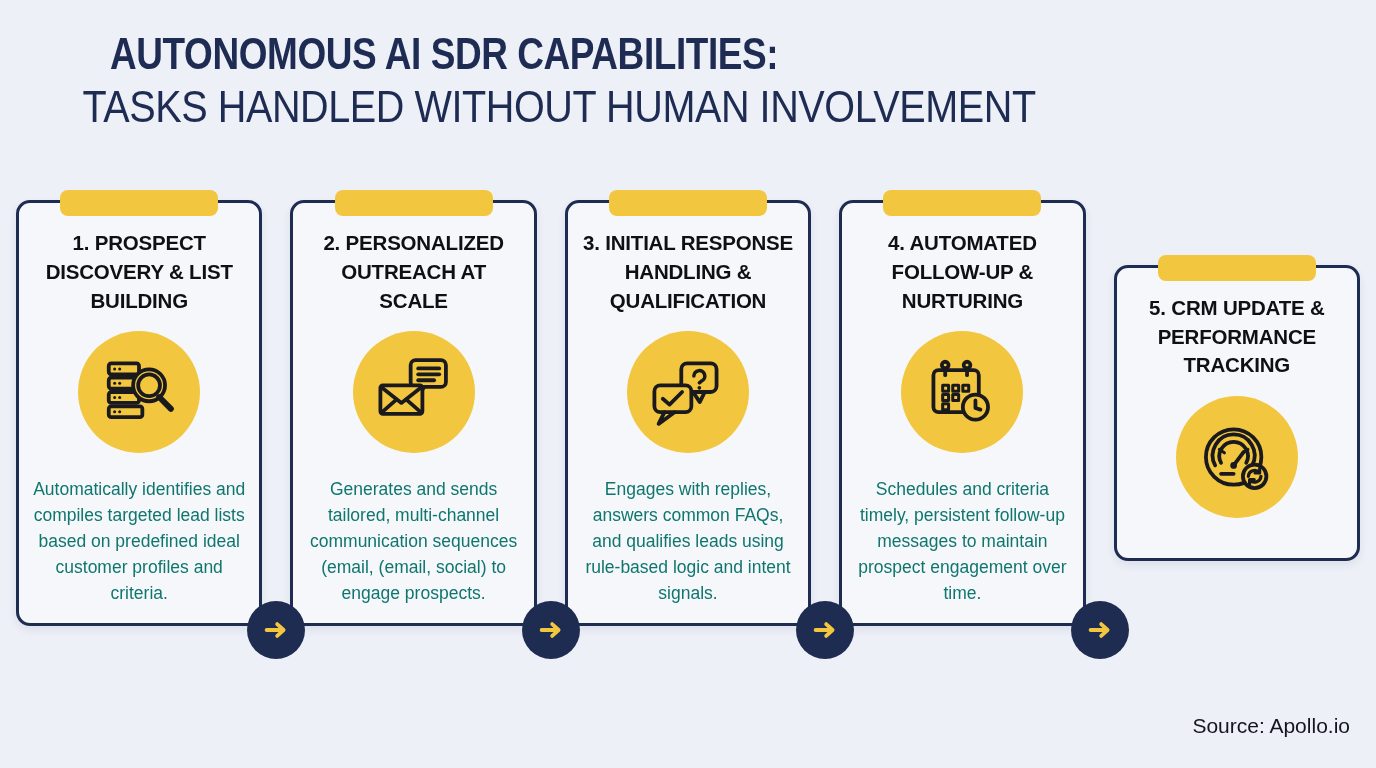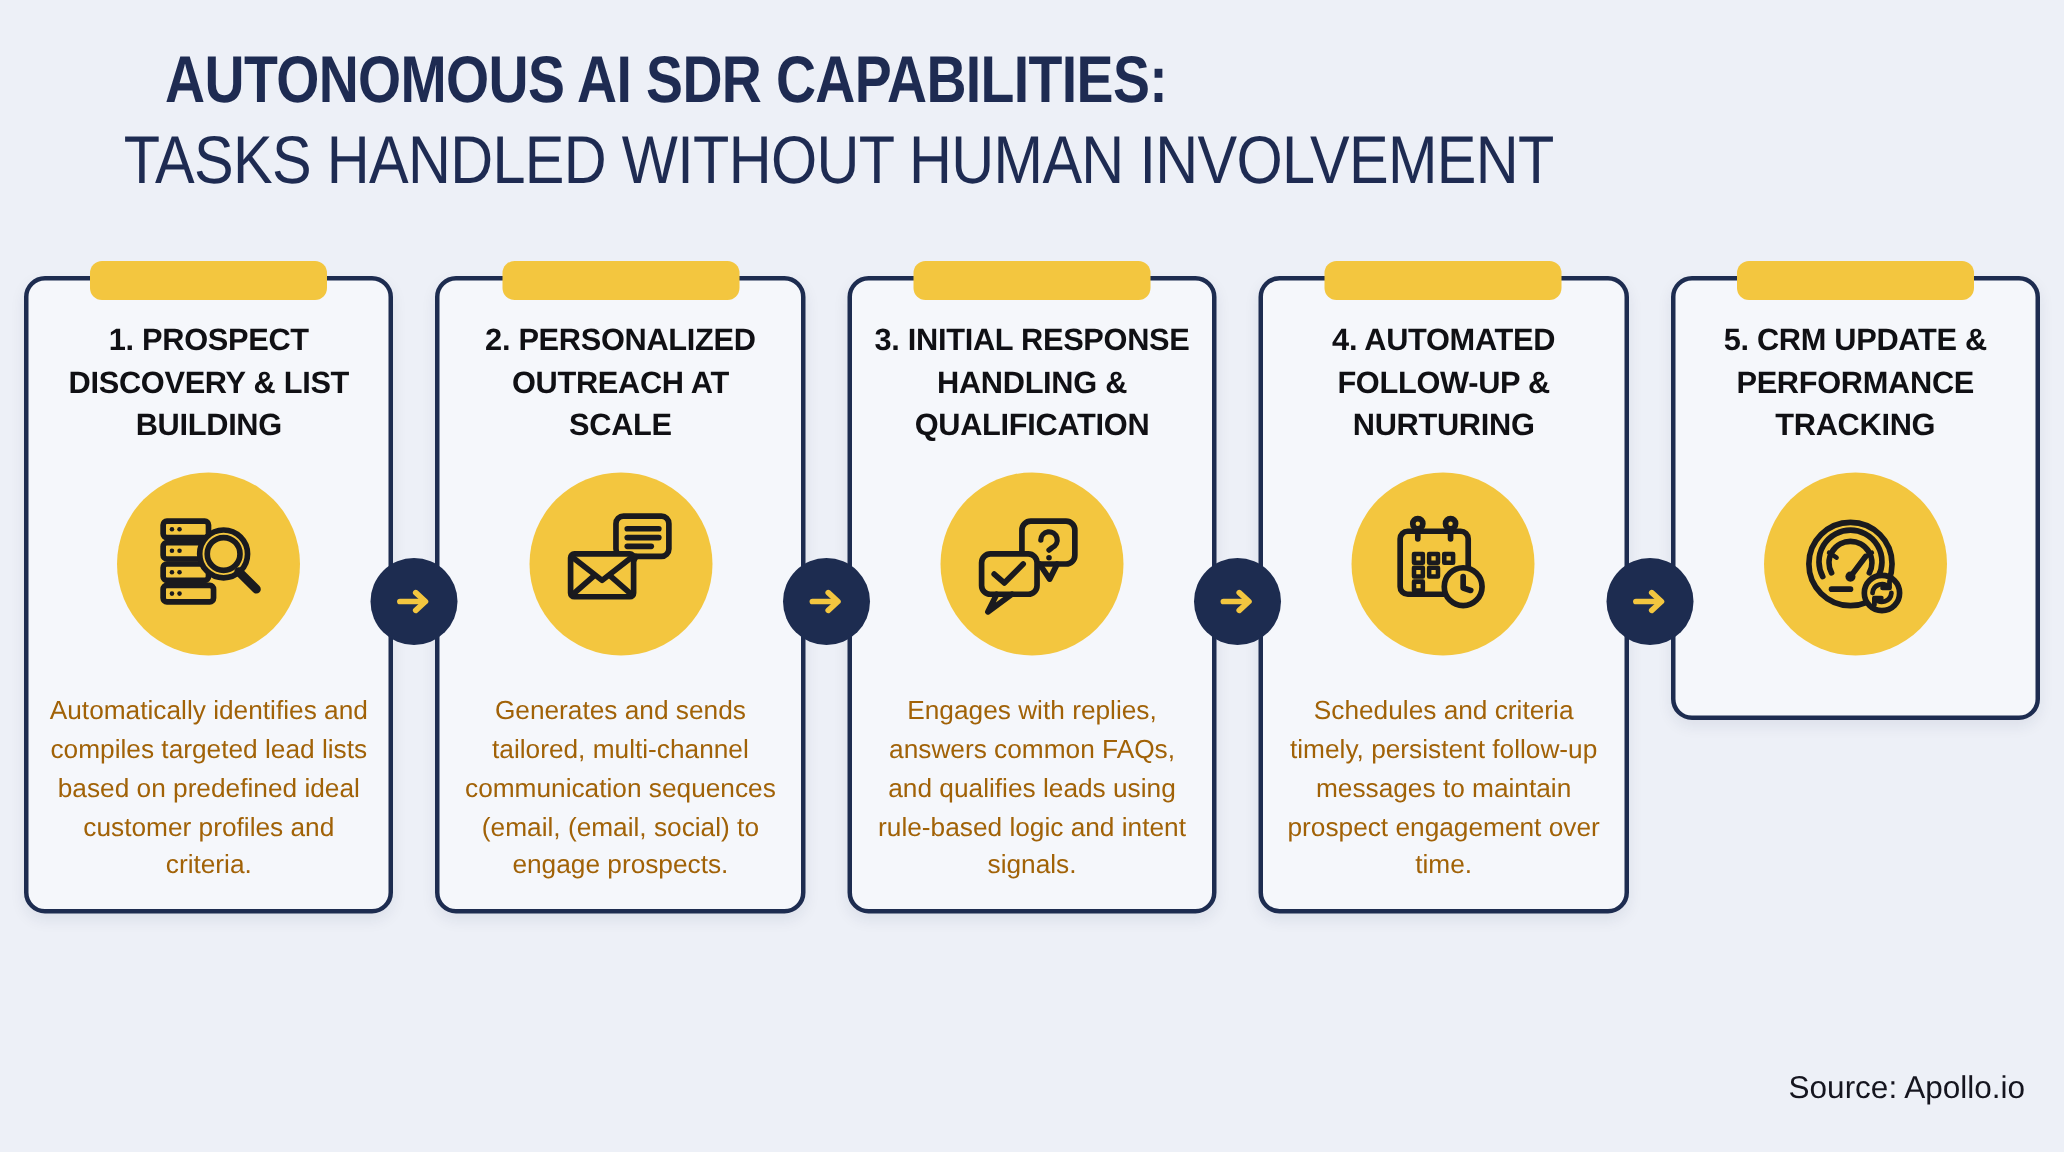--- a/index.html
+++ b/index.html
@@ -24,21 +24,21 @@
     font-weight: 500;
     color: #1e2b52;
     letter-spacing: -0.5px;
     transform: scaleX(0.88);
     transform-origin: center;
     line-height: 1.1;
     margin-top: 4px;
   }
   .cards-row {
     display: flex;
-    align-items: flex-start;
+    align-items: center;
     margin: 52px 16px 0 16px;
     height: 458px;
   }
   .card {
     position: relative;
     flex: 1 1 0;
     background: #f5f7fb;
     border: 3px solid #1d2c50;
     border-radius: 14px;
     padding: 26px 8px 16px 8px;
@@ -73,21 +73,21 @@
     border-radius: 50%;
     background: #f3c63f;
     margin: 14px auto 24px auto;
     display: flex;
     align-items: center;
     justify-content: center;
   }
   .icon-circle svg { width: 84px; height: 84px; }
   .card-desc {
     font-size: 17.5px;
-    color: #a16207;
+    color: #0f766e;
     line-height: 1.48;
     padding: 0 6px;
   }
   .connector {
     position: relative;
     width: 28px;
     flex: 0 0 28px;
   }
   .arrow-circle {
     position: absolute;

